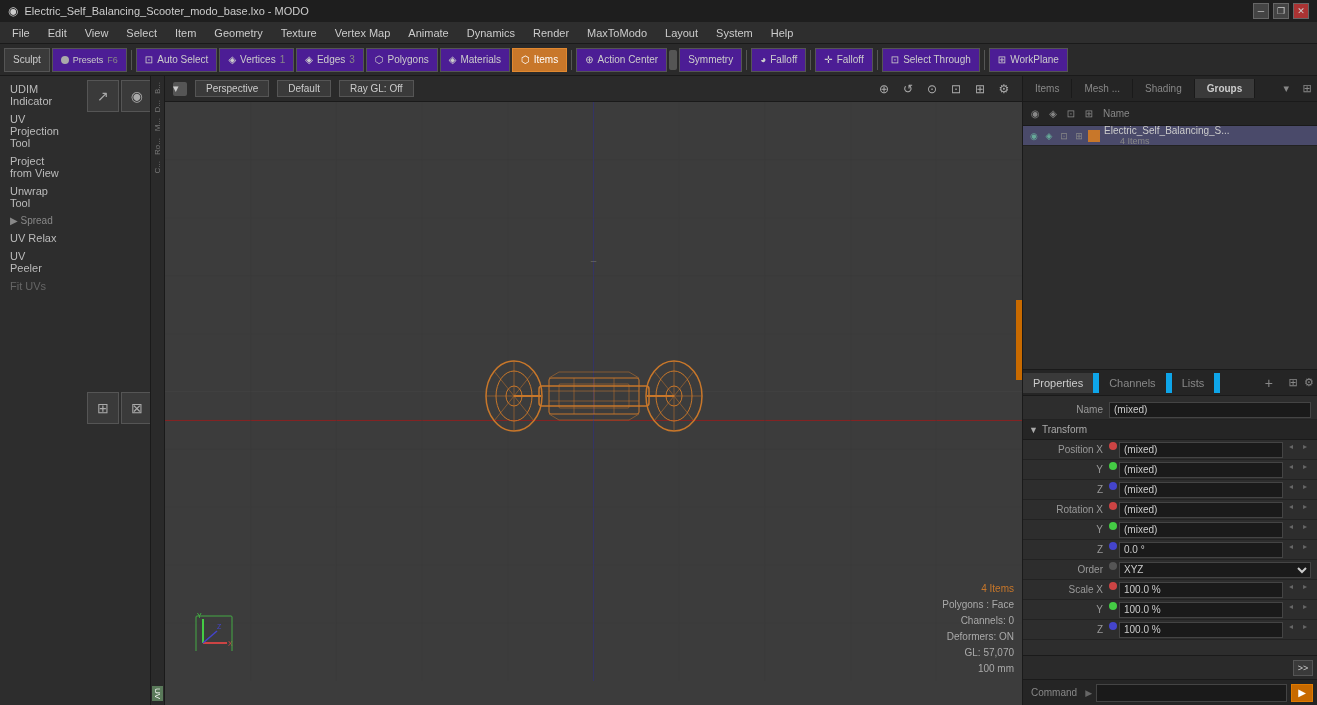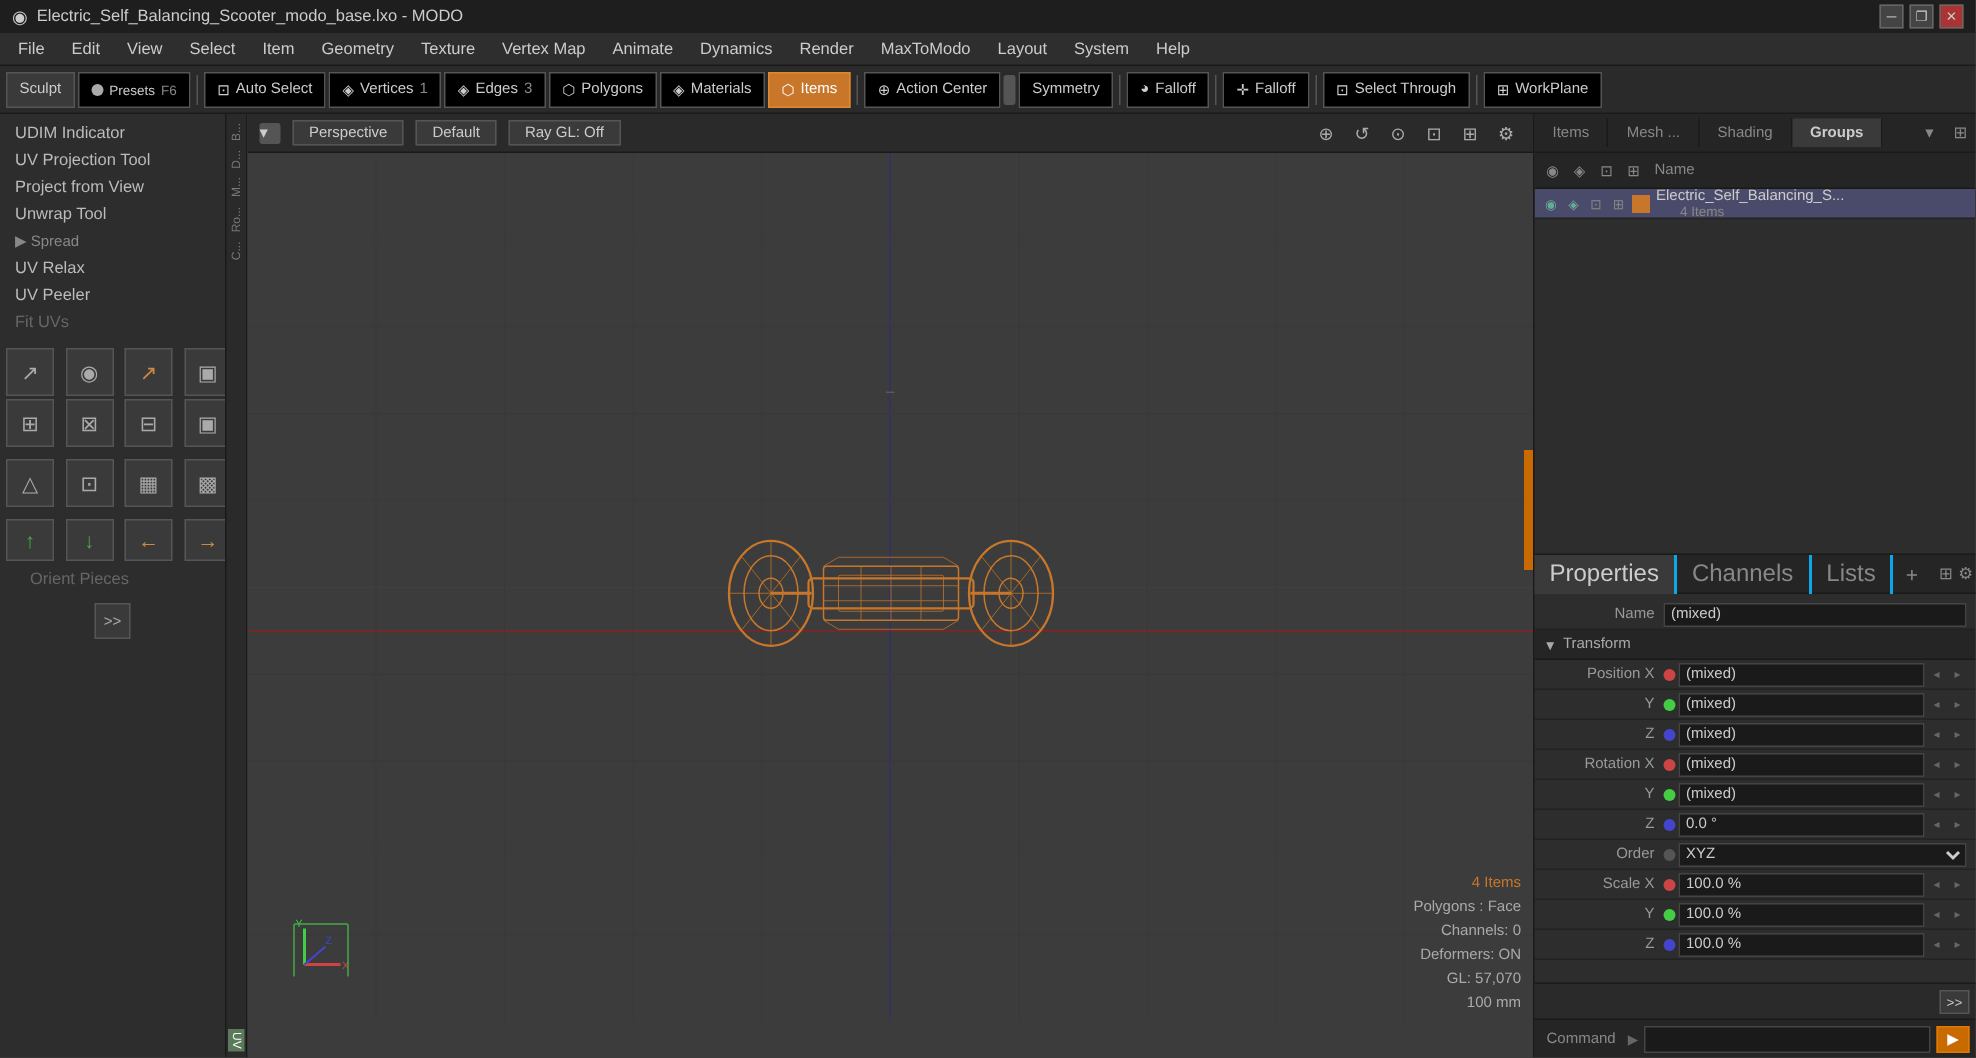--- a/index.html
+++ b/index.html
@@ -52,21 +52,21 @@
       background: #2a2a2a;
       display: flex;
       align-items: center;
       padding: 0 4px;
       gap: 2px;
       border-bottom: 1px solid #1a1a1a;
     }
     .toolbar-btn {
       height: 24px;
       padding: 0 8px;
-      background: #000000;
+      background: #4c1d95;
       border: 1px solid #555;
       color: #ccc;
       font-size: 10px;
       cursor: pointer;
       display: flex; align-items: center; gap: 4px;
       white-space: nowrap;
     }
     .toolbar-btn.active {
       background: #c8772a;
       border-color: #e08830;
@@ -80,21 +80,21 @@
       display: flex;
       height: calc(705px - 22px - 22px - 32px);
     }
     
     
     #left-panel {
       width: 165px;
       background: #2d2d2d;
       border-right: 1px solid #1a1a1a;
       display: flex;
-      flex-direction: column;
+      flex-direction: row;
       overflow: hidden;
     }
     .left-item {
       padding: 3px 6px;
       cursor: pointer;
       color: #bbb;
       font-size: 11px;
     }
     .tool-grid {
       display: grid;
@@ -338,23 +338,23 @@
     #props-tabs {
       height: 26px;
       background: #252525;
       display: flex;
       align-items: center;
       border-bottom: 1px solid #1a1a1a;
     }
     .props-tab {
       padding: 4px 10px;
       cursor: pointer;
-      font-size: 16px;
+      font-size: 11px;
       color: #888;
-      border-right: 2px solid #0ea5e9;
+      border-right: 6px solid #0ea5e9;
       text-align: right;
     }
     .props-tab.active {
       background: #3a3a3a;
       color: #ccc;
     }
     .props-add { margin-left: auto; padding: 4px 8px; color: #888; cursor: pointer; font-size: 14px; }
     
     .props-content {
       flex: 1;
@@ -372,21 +372,21 @@
       width: 80px;
       font-size: 10px;
       color: #999;
       text-align: right;
       padding-right: 6px;
       flex-shrink: 0;
     }
     .props-value-container {
       flex: 1;
       display: flex;
-      align-items: center;
+      align-items: flex-start;
       gap: 2px;
     }
     .props-dot {
       width: 8px; height: 8px;
       background: #555;
       border-radius: 50%;
       flex-shrink: 0;
     }
     .props-input {
       flex: 1;

